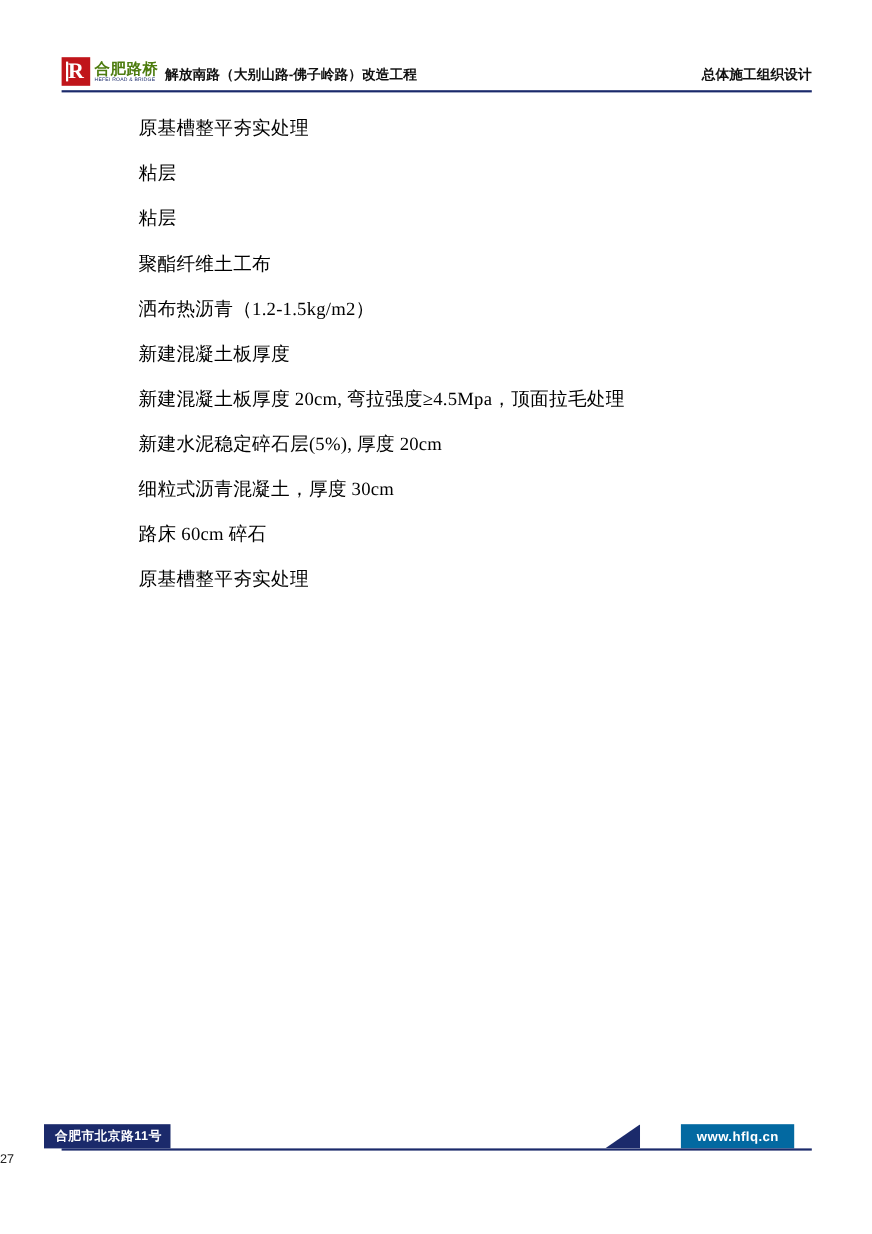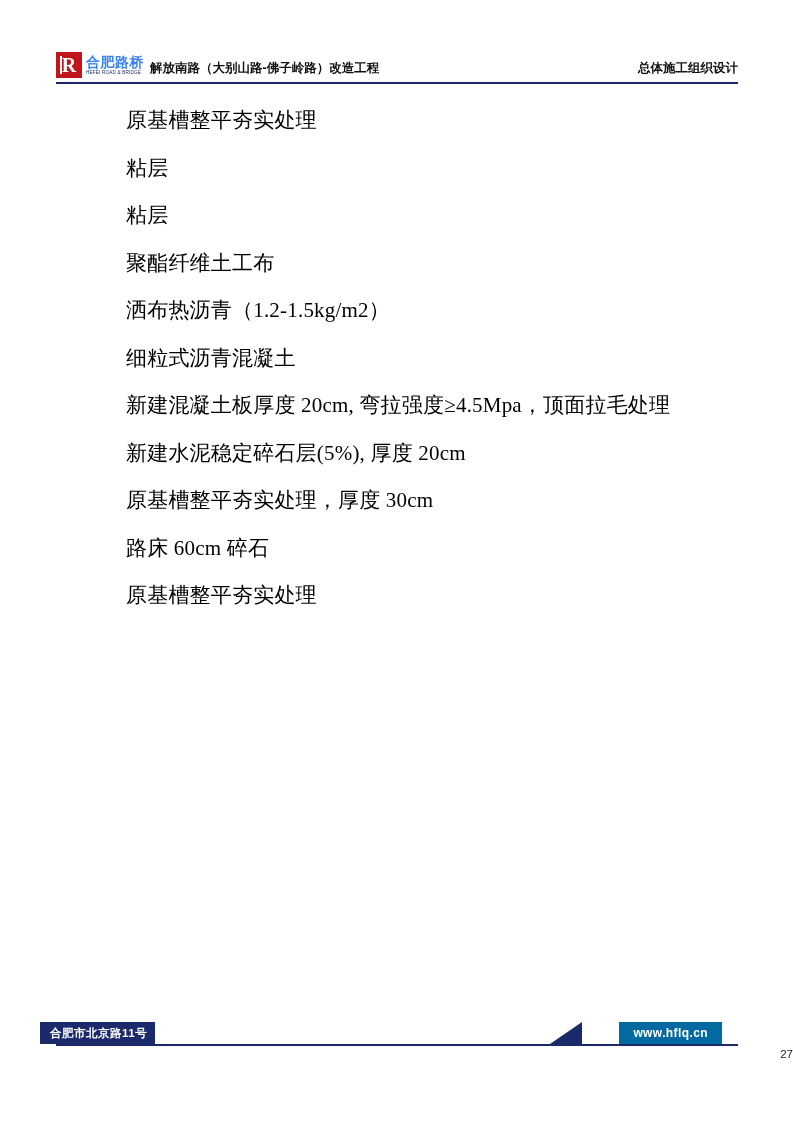--- a/index.html
+++ b/index.html
@@ -62,21 +62,21 @@
   .logo-text {
     display: flex;
     flex-direction: column;
     justify-content: center;
     line-height: 1;
   }
   .logo-cn {
     font-family: "Liberation Sans", sans-serif;
     font-size: 14px;
     font-weight: bold;
-    color: #3b82f6;
+    color: #4d7c0f;
     letter-spacing: 0.5px;
   }
   .logo-en {
     font-family: "Liberation Sans", sans-serif;
     font-size: 4.6px;
     color: #1b2a6b;
     letter-spacing: 0.2px;
     margin-top: 2px;
   }
   .header-title-left {
@@ -107,21 +107,21 @@
   }
 
   
   .content {
     position: absolute;
     left: 86px;
     top: 103px;
     width: 622px;
   }
   .para {
-    font-size: 21px;
+    font-size: 17px;
     color: #000000;
     line-height: 1.62;
     margin: 0 0 13.5px 0;
     text-indent: 40px;
     letter-spacing: 0.2px;
   }
   .para.wrap {
     text-indent: 40px;
   }
   .mono {
@@ -187,21 +187,21 @@
     top: 24px;
     width: 682px;
     height: 0;
     border-top: 2px solid #1b2a6b;
   }
   .page-number {
     position: absolute;
     left: 0;
     top: 28px;
     width: 793px;
-    text-align: right;
+    text-align: left;
     font-family: "Liberation Sans", sans-serif;
     font-size: 11.5px;
     color: #222222;
   }
 </style>
 </head>
 <body>
 
 <div class="page">
 
@@ -219,24 +219,24 @@
     </div>
     <div class="header-rule"></div>
   </div>
 
   <div class="content">
     <p class="para">原基槽整平夯实处理</p>
     <p class="para">粘层</p>
     <p class="para">粘层</p>
     <p class="para">聚酯纤维土工布</p>
     <p class="para">洒布热沥青（1.2-1.5kg/m2）</p>
-    <p class="para">细粒式沥青混凝土</p>
+    <p class="para">新建混凝土板厚度</p>
     <p class="para">新建混凝土板厚度 20cm, 弯拉强度≥4.5Mpa，顶面拉毛处理</p>
     <p class="para">新建水泥稳定碎石层(5%), 厚度 20cm</p>
-    <p class="para">原基槽整平夯实处理，厚度 30cm</p>
+    <p class="para">细粒式沥青混凝土，厚度 30cm</p>
     <p class="para">路床 60cm 碎石</p>
     <p class="para">原基槽整平夯实处理</p>
   </div>
 
   <div class="footer">
     <div class="footer-bar">
       <div class="footer-left-tab">合肥市北京路11号</div>
       <div class="footer-right-slant"></div>
       <div class="footer-right-tab">www.hflq.cn</div>
     </div>

